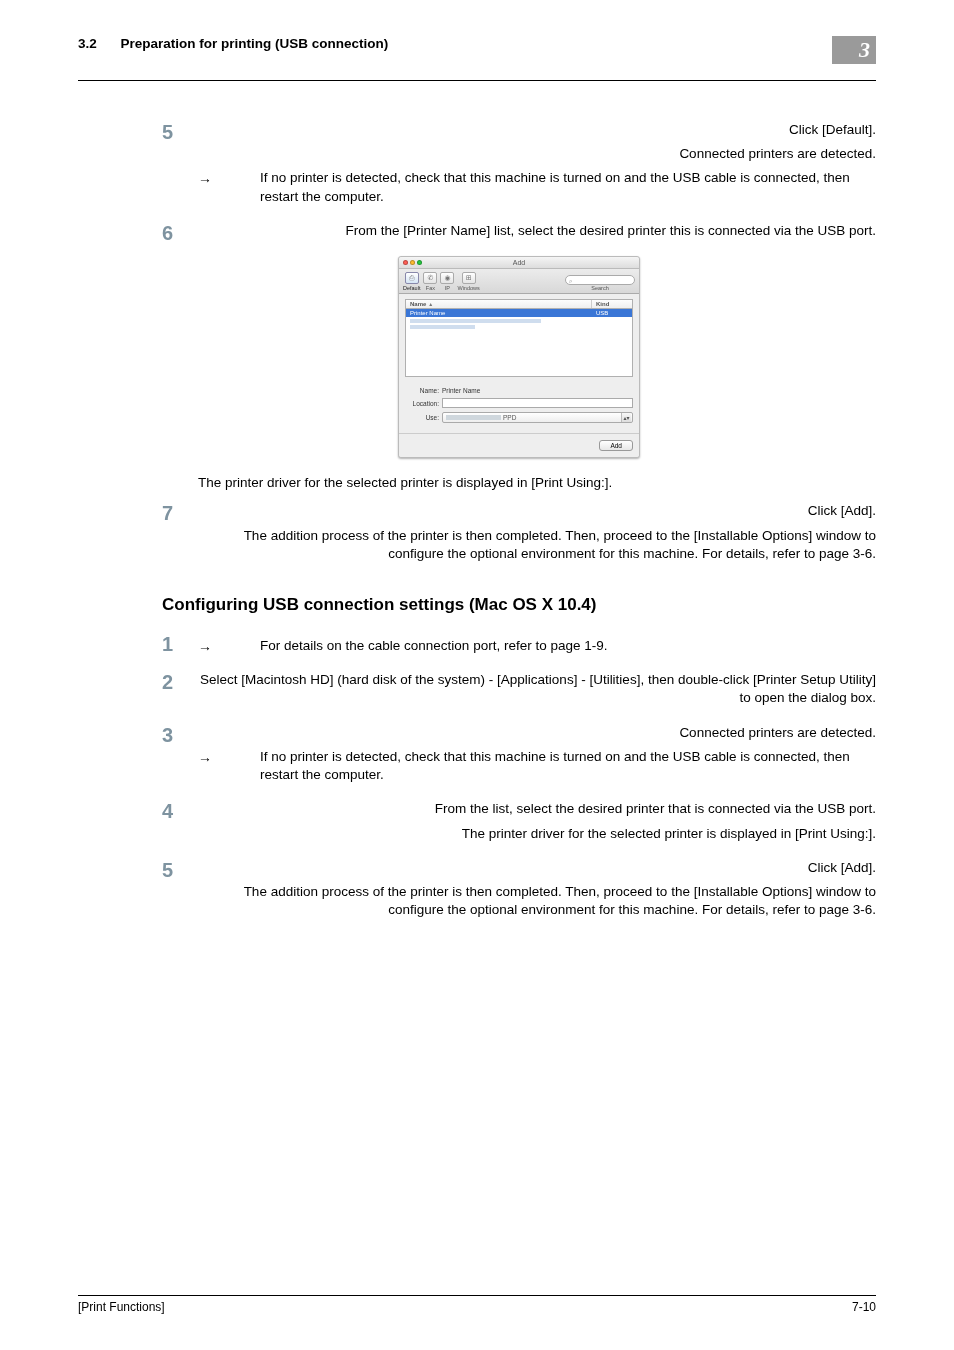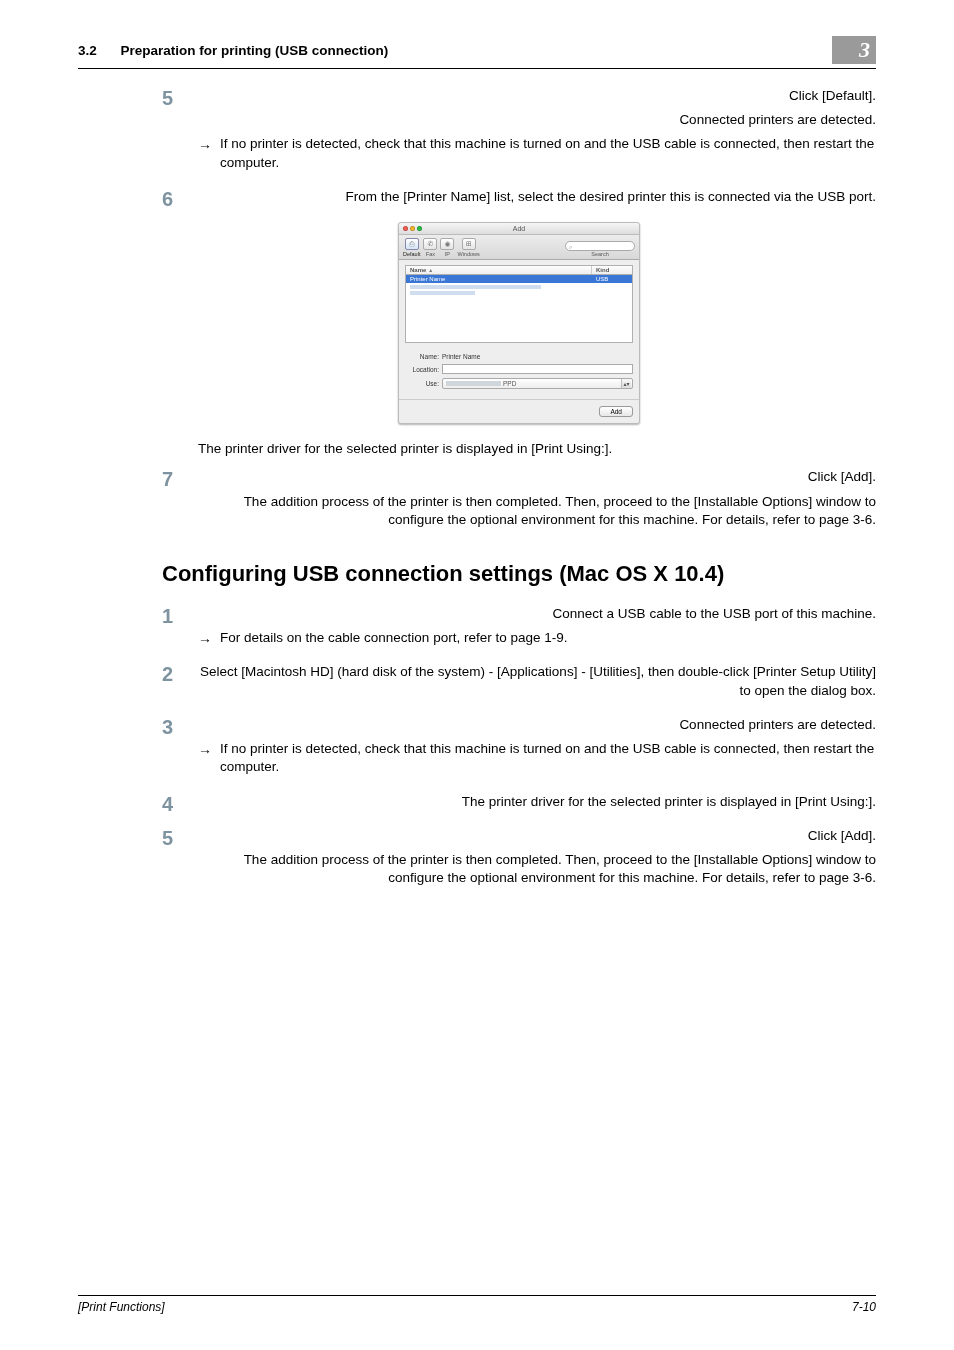--- a/index.html
+++ b/index.html
@@ -1,31 +1,31 @@
 <!DOCTYPE html>
 <html><head>
 <meta charset="utf-8">
 <style>
   * { box-sizing: border-box; margin: 0; padding: 0; }
   html, body { width: 954px; background: #fff; font-family: Arial, Helvetica, sans-serif; color: #000; }
   .page { width: 954px; min-height: 1350px; padding: 36px 78px 36px 78px; position: relative; }
-  .header-row { display: flex; align-items: center; justify-content: space-between; border-bottom: 1px solid #000; padding-bottom: 4px; margin-bottom: 18px; }
+  .header-row { display: flex; align-items: flex-start; justify-content: space-between; border-bottom: 1px solid #000; padding-bottom: 16px; margin-bottom: 40px; }
   .header-left { font-size: 13.5px; font-weight: bold; }
   .header-sec { margin-right: 20px; }
   .header-badge { width: 44px; height: 28px; background: #9a9a9a; color: #fff; font-size: 22px; font-style: italic; font-weight: bold; text-align: right; padding: 0 6px; line-height: 28px; font-family: Georgia, 'Times New Roman', serif; }
   .content { padding-left: 84px; }
   .step { display: flex; margin-bottom: 10px; }
   .step-num { width: 36px; flex-shrink: 0; font-size: 20px; font-weight: bold; color: #7e93a0; font-family: Arial, sans-serif; line-height: 1.1; }
   .step-body { flex: 1; font-size: 13.5px; line-height: 1.35; }
   .step-body p { margin-bottom: 6px; text-align: right; }
   .sub-note { display: flex; margin: 4px 0 6px 0; }
   .sub-arrow { flex-shrink: 0; width: 22px; font-size: 14px; font-weight: bold; line-height: 1.3; }
-  .sub-text { flex: 1; }
+  .sub-text { flex: 1; margin-left: 40px; }
   .after-step { margin-left: 36px; font-size: 13.5px; line-height: 1.35; margin-bottom: 10px; }
-  .subsection-title { font-size: 22px; font-weight: bold; margin: 26px 0 18px 0; }
+  .subsection-title { font-size: 17px; font-weight: bold; margin: 26px 0 18px 0; }
 
   
   .mac-wrap { display:flex; justify-content:center; margin: 6px 0 16px 0; }
   .mac-dialog { width: 242px; font-size: 6px; background:#eee; border:1px solid #bbb; border-radius:3px; box-shadow: 0 1px 2px rgba(0,0,0,.3); }
   .mac-titlebar { display:flex; align-items:center; height:12px; background:linear-gradient(#f5f5f5,#ddd); border-top-left-radius:3px; border-top-right-radius:3px; border-bottom:1px solid #bbb; padding:0 4px; position:relative; font-size:7px; }
   .mac-lights { display:flex; gap:2px; }
   .mac-light { width:5px; height:5px; border-radius:50%; border:0.5px solid rgba(0,0,0,.25); }
   .mac-red   { background:#ff5f56; }
   .mac-yel   { background:#ffbd2e; }
   .mac-grn   { background:#27c93f; }
@@ -54,21 +54,21 @@
   .form-row { display:flex; align-items:center; margin-bottom:4px; }
   .form-label { width:34px; text-align:right; margin-right:3px; color:#333; }
   .form-val { flex:1; color:#333; }
   .form-input { flex:1; height:10px; border:1px solid #aaa; background:#fff; }
   .form-select { flex:1; height:11px; border:1px solid #aaa; border-radius:2px; background:linear-gradient(#fff,#eee); display:flex; align-items:center; padding:0 3px; position:relative; color:#555; }
   .form-select .blur { display:inline-block; height:5px; width:55px; background:#cfd7dd; margin-right:2px; }
   .form-select .caret { position:absolute; right:1px; top:0; bottom:0; width:10px; border-left:1px solid #bbb; background:linear-gradient(#f8f8f8,#ddd); font-size:6px; text-align:center; line-height:10px; }
   .mac-footer { display:flex; justify-content:flex-end; padding:6px; background:#eee; border-top:1px solid #ccc; border-bottom-left-radius:3px; border-bottom-right-radius:3px; }
   .mac-btn { font-size:6.5px; padding:1px 10px; border:1px solid #999; border-radius:3px; background:linear-gradient(#fff,#e8e8e8); }
 
-  .footer-row { position:absolute; left:78px; right:78px; bottom:36px; border-top:1px solid #000; padding-top:4px; display:flex; justify-content:space-between; font-size:12px;font-style:italic; }
+  .footer-row { position:absolute; left:78px; right:78px; bottom:36px; border-top:1px solid #000; padding-top:4px; display:flex; justify-content:space-between; font-size:12px; }
 </style>
 </head>
 <body>
 
 <div class="page">
 
   <div class="header-row">
     <div class="header-left">
       <span class="header-sec">3.2</span>
       <span>Preparation for printing (USB connection)</span>
@@ -176,21 +176,20 @@
         <p>Click [Add].</p>
         <p>The addition process of the printer is then completed. Then, proceed to the [Installable Options] window to configure the optional environment for this machine. For details, refer to page 3-6.</p>
       </div>
     </div>
 
     <h3 class="subsection-title">Configuring USB connection settings (Mac OS X 10.4)</h3>
 
     <div class="step">
       <div class="step-num">1</div>
       <div class="step-body">
-        <p>Connect a USB cable to the USB port of this machine.</p>
         <div class="sub-note">
           <div class="sub-arrow">→</div>
           <div class="sub-text">For details on the cable connection port, refer to page 1-9.</div>
         </div>
       </div>
     </div>
 
     <div class="step">
       <div class="step-num">2</div>
       <div class="step-body">
@@ -205,20 +204,21 @@
         <div class="sub-note">
           <div class="sub-arrow">→</div>
           <div class="sub-text">If no printer is detected, check that this machine is turned on and the USB cable is connected, then restart the computer.</div>
         </div>
       </div>
     </div>
 
     <div class="step">
       <div class="step-num">4</div>
       <div class="step-body">
+        <p>From the list, select the desired printer that is connected via the USB port.</p>
         <p>The printer driver for the selected printer is displayed in [Print Using:].</p>
       </div>
     </div>
 
     <div class="step">
       <div class="step-num">5</div>
       <div class="step-body">
         <p>Click [Add].</p>
         <p>The addition process of the printer is then completed. Then, proceed to the [Installable Options] window to configure the optional environment for this machine. For details, refer to page 3-6.</p>
       </div>

